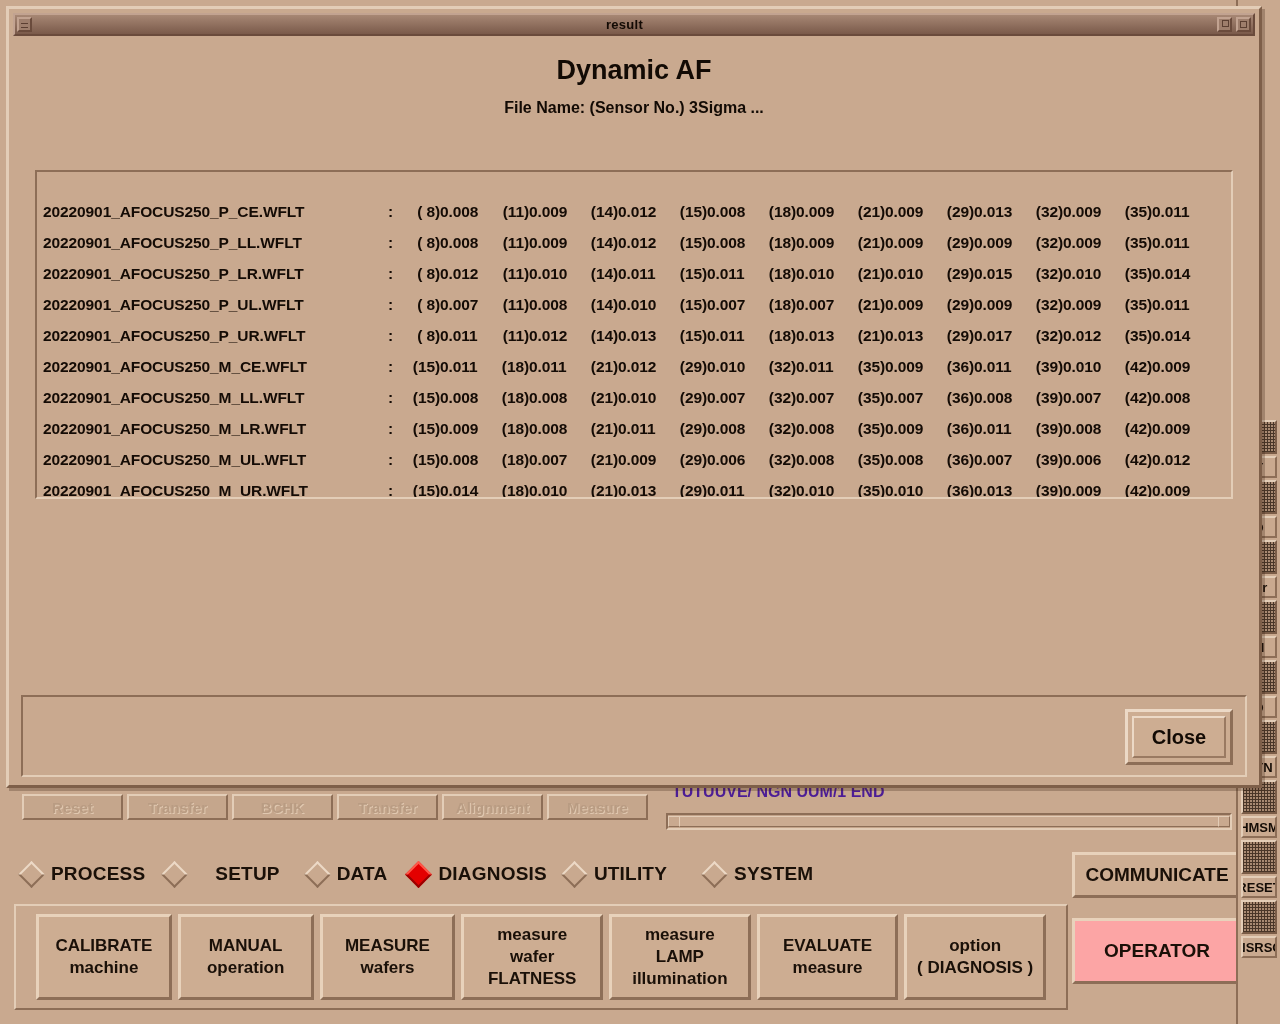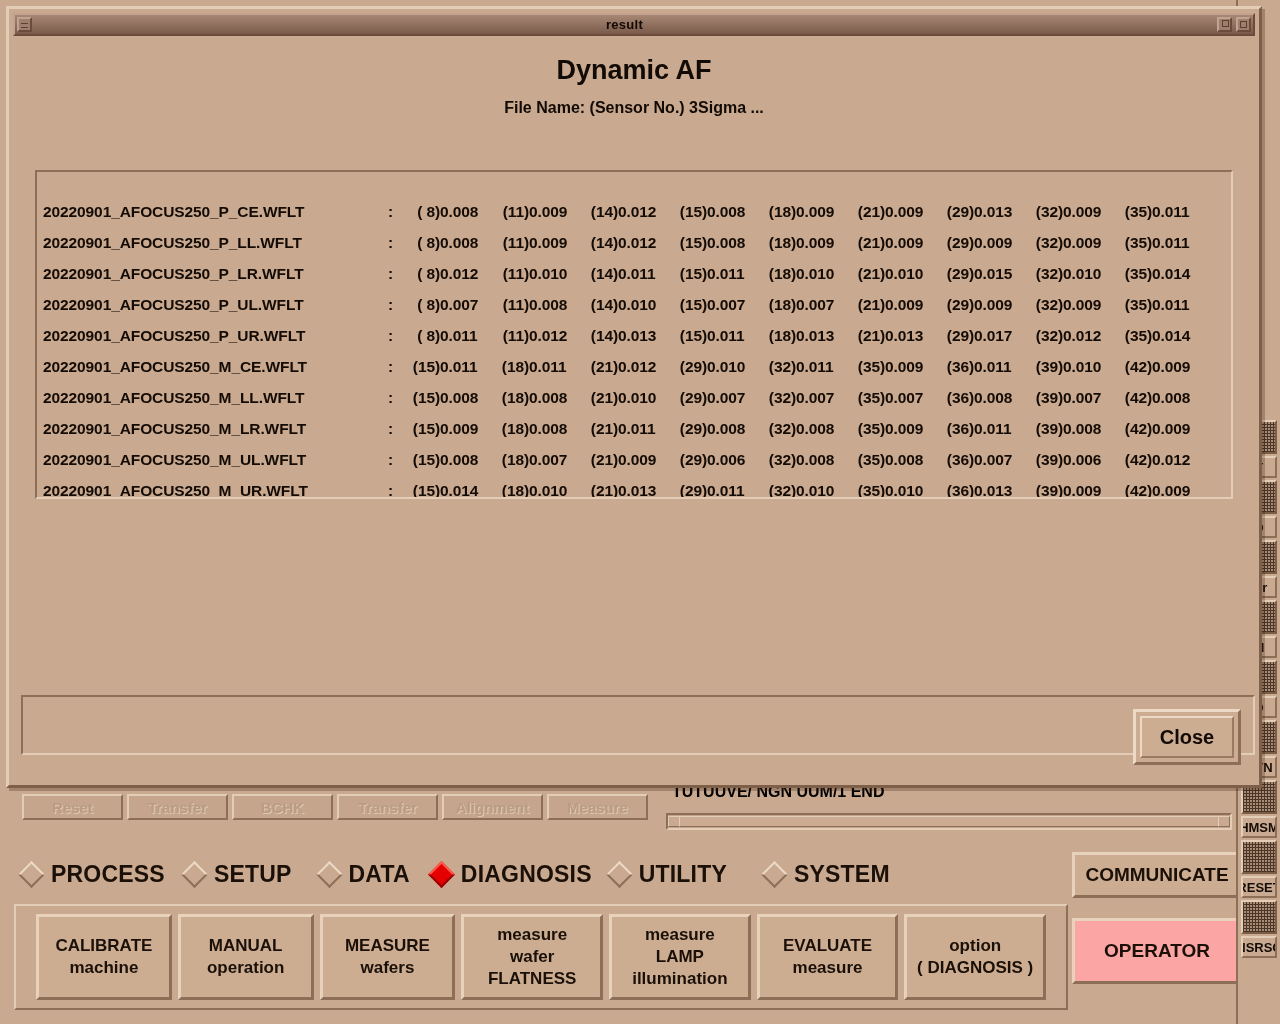--- a/index.html
+++ b/index.html
@@ -32,21 +32,21 @@
     border: 2px solid;
     border-color: #e3cdb7 #8d6e57 #8d6e57 #e3cdb7;
     color: #b99c83;
     font-size: 15px; font-weight: bold;
     display: flex; align-items: center; justify-content: center;
     text-shadow: 1px 1px 0 #e0c8b0;
     box-sizing: border-box;
   }
   #app-msgline {
     position: absolute; left: 672px; top: 783px; width: 560px; height: 18px;
-    color: #000000; font-size: 16px; font-weight: bold;
+    color: #4c1d95; font-size: 16px; font-weight: bold;
     overflow: hidden; white-space: nowrap;
   }
   #app-scrollbar {
     position: absolute; left: 666px; top: 813px; width: 566px; height: 17px;
     background: #c3a389;
     border: 2px solid;
     border-color: #8d6e57 #e3cdb7 #e3cdb7 #8d6e57;
     box-sizing: border-box;
   }
   #app-scrollbar .thumb {
@@ -73,21 +73,21 @@
   .diamond {
     width: 19px; height: 19px;
     transform: rotate(45deg);
     background: #c9a98f;
     border: 2px solid;
     border-color: #ecd9c6 #8d6e57 #8d6e57 #ecd9c6;
     box-sizing: border-box;
     margin-right: 10px;
   }
   .diamond.on { background: #e40000; border-color: #ff5a4a #9a0000 #9a0000 #ff5a4a; }
-  .radio-label { font-size: 23px; font-weight: bold; color: #1a1008; letter-spacing: .2px; }
+  .radio-label { font-size: 19px; font-weight: bold; color: #1a1008; letter-spacing: .2px; }
 
   
   #bottom-bar {
     position: absolute; left: 14px; top: 904px; width: 1054px; height: 106px;
     background: #c9a98f;
     border: 2px solid;
     border-color: #e3cdb7 #8d6e57 #8d6e57 #e3cdb7;
     box-sizing: border-box;
     display: flex; align-items: center; padding: 0 20px;
     gap: 6px;
@@ -232,21 +232,21 @@
     display: flex; align-items: center;
     white-space: nowrap;
     font-size: 15.5px; font-weight: bold; color: #140b05;
   }
   .row-name { width: 345px; flex: 0 0 345px; letter-spacing: -0.1px; }
   .row-colon { flex: 0 0 16px; }
   .cell { flex: 0 0 89px; text-align: left; letter-spacing: -0.1px; }
   .cell .idx { display: inline-block; width: 36px; text-align: right; }
 
   #dlg-footer {
-    position: absolute; left: 12px; right: 4px; top: 686px; height: 60px;
+    position: absolute; left: 12px; right: 12px; top: 686px; height: 82px;
     background: #c9a98f;
     border: 2px solid;
     border-color: #8d6e57 #e3cdb7 #e3cdb7 #8d6e57;
     box-sizing: border-box;
   }
   #close-button {
     position: absolute; right: 12px; top: 12px; width: 108px; height: 56px;
     background: #cdad92;
     border: 3px solid;
     border-color: #ecd9c6 #8d6e57 #8d6e57 #ecd9c6;
@@ -285,21 +285,21 @@
       <div class="arrow left"></div>
       <div class="thumb"></div>
       <div class="arrow right"></div>
     </div>
 
     <div id="radio-row">
         <div class="radio-item" style="margin-right: 20px;">
           <div class="diamond"></div>
           <div class="radio-label">PROCESS</div>
         </div>
-        <div class="radio-item" style="">
+        <div class="radio-item" style=" gap: 21px;">
           <div class="diamond"></div>
           <div class="radio-label">SETUP</div>
         </div>
         <div class="radio-item" style="margin-right: 22px;">
           <div class="diamond"></div>
           <div class="radio-label">DATA</div>
         </div>
         <div class="radio-item" style="margin-right: 18px;">
           <div class="diamond on" style="background: rgb(228, 0, 0);"></div>
           <div class="radio-label">DIAGNOSIS</div>

